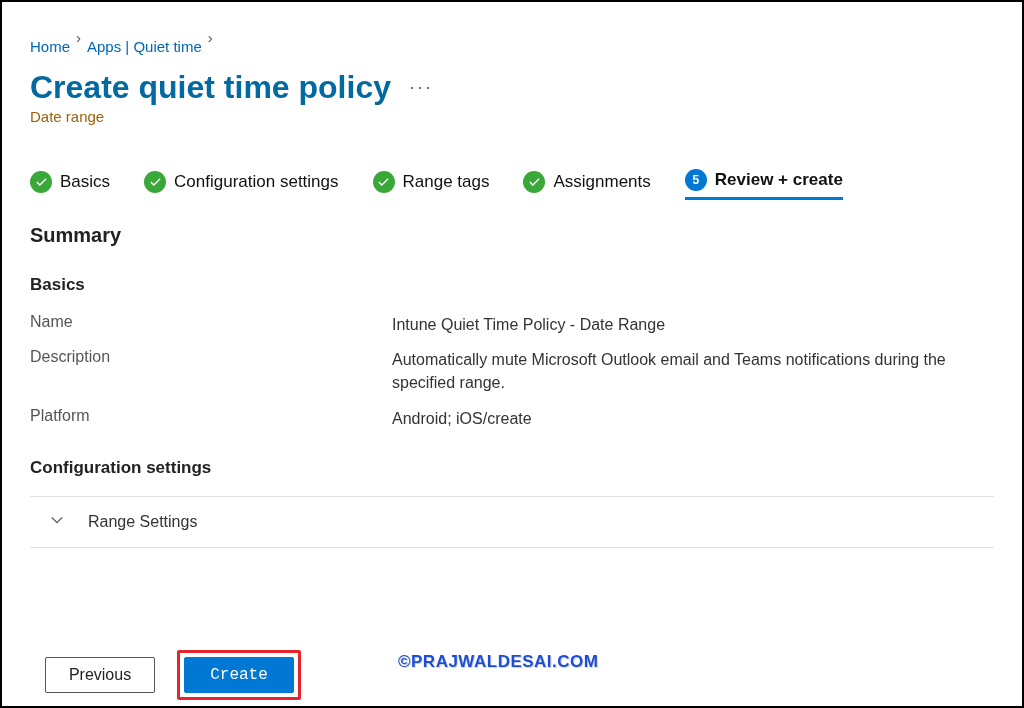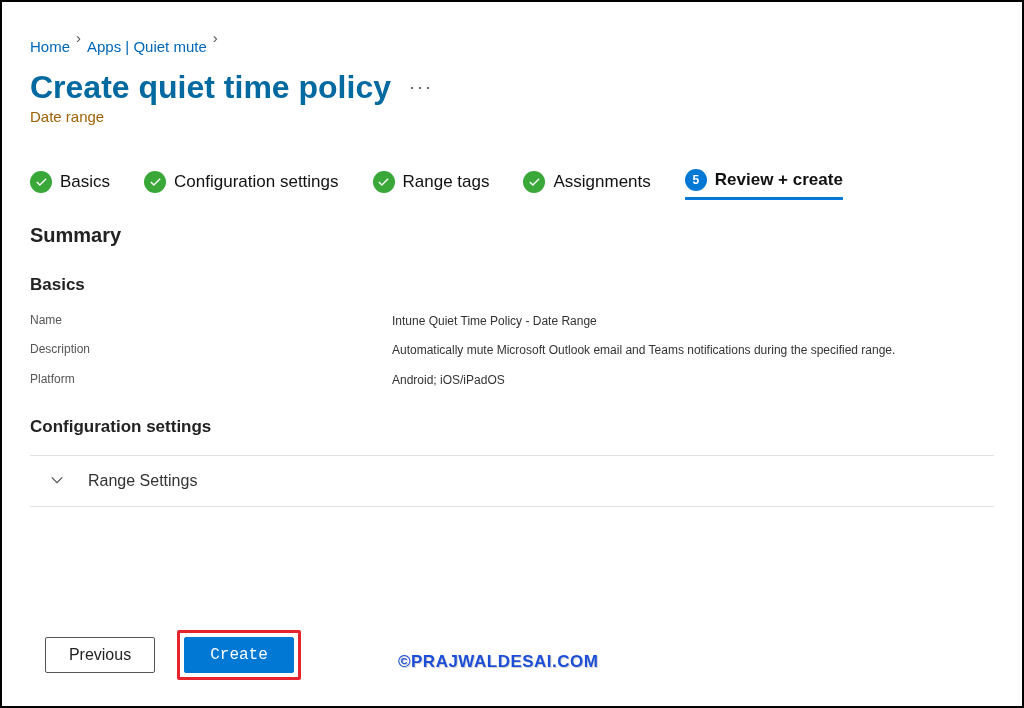--- a/index.html
+++ b/index.html
@@ -94,21 +94,21 @@
   .sub-heading {
     font-weight: 600;
     font-size: 17px;
     color: #222;
     margin-top: 28px;
     margin-bottom: 18px;
   }
   .kv {
     display: flex;
     margin-bottom: 12px;
-    font-size: 12px;
+    font-size: 16px;
   }
   .kv .k {
     width: 362px;
     color: #555;
   }
   .kv .v {
     flex: 1;
     color: #333;
     line-height: 1.45;
   }
@@ -120,21 +120,21 @@
     align-items: center;
     gap: 24px;
     cursor: pointer;
     font-size: 16px;
     color: #333;
     margin-top: 6px;
   }
   .chev { font-size: 14px; color: #555; }
   .footer {
     position: absolute;
-    bottom: 26px;
+    bottom: 6px;
     left: 36px;
     right: 28px;
     display: flex;
     gap: 22px;
     align-items: center;
     padding-left: 7px;
   }
   .btn {
     min-width: 110px;
     height: 36px;
@@ -173,21 +173,21 @@
     text-shadow: 1px 1px 0 rgba(180,180,180,0.6);
   }
 </style>
 </head>
 <body>
 
 <div class="content">
   <nav class="breadcrumb">
     <a href="#">Home</a>
     <span class="sep">›</span>
-    <a href="#">Apps | Quiet mute</a>
+    <a href="#">Apps | Quiet time</a>
     <span class="sep">›</span>
   </nav>
 
   <div class="title-row">
     <h1>Create quiet time policy</h1>
     <span class="ellipsis">···</span>
   </div>
   <div class="subtitle">Date range</div>
 
   <div class="tabs">
@@ -236,21 +236,21 @@
   <div class="kv">
     <div class="k">Name</div>
     <div class="v">Intune Quiet Time Policy - Date Range</div>
   </div>
   <div class="kv">
     <div class="k">Description</div>
     <div class="v">Automatically mute Microsoft Outlook email and Teams notifications during the specified range.</div>
   </div>
   <div class="kv">
     <div class="k">Platform</div>
-    <div class="v">Android; iOS/iPadOS</div>
+    <div class="v">Android; iOS/create</div>
   </div>
 
   <div class="sub-heading">Configuration settings</div>
 
   <div class="expander">
     <span class="chev">
       <svg width="14" height="14" viewBox="0 0 16 16">
           <path d="M2 5 l6 6 6-6" fill="none" stroke="#555" stroke-width="1.5"></path>
         </svg>
     </span>

